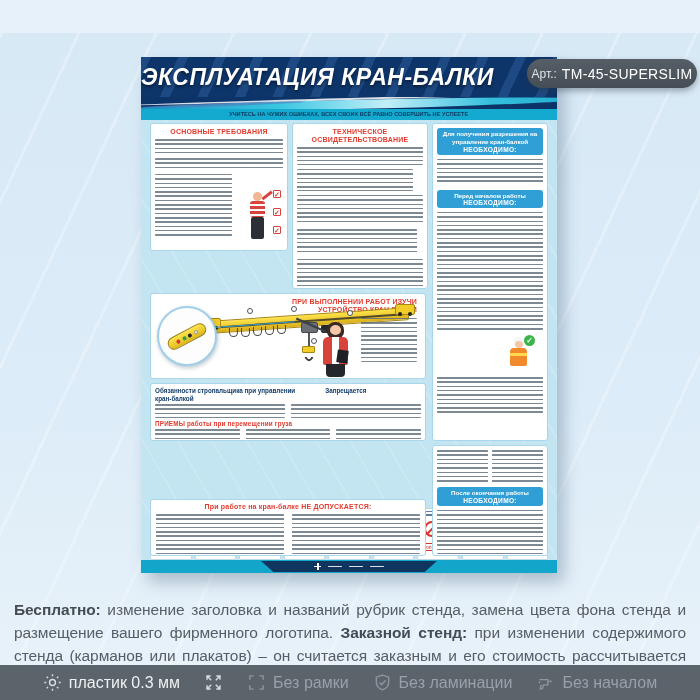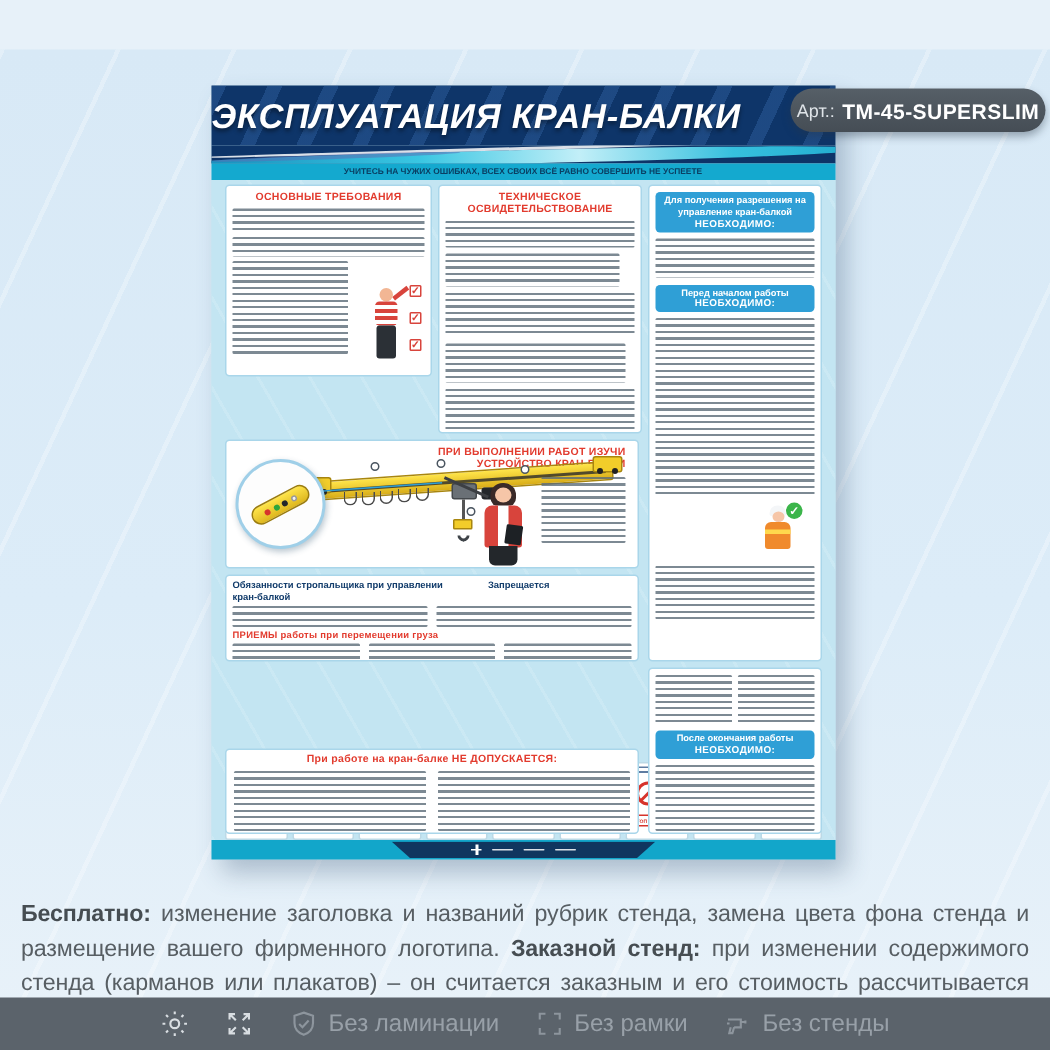--- a/index.html
+++ b/index.html
@@ -132,21 +132,21 @@
   .ml-red{background:#d6342c;border-radius:1px;padding:0 1px;}
   .ml-red span{color:#fff;}
   .ml-frame{border:1px solid #d6342c;border-radius:1px;background:#fff;}
   .ml-frame span{color:#d6342c;}
 
   
   .art-badge{position:absolute;left:527px;top:26px;width:170px;height:29px;background:linear-gradient(#565f67,#454d55);
     border-radius:15px;display:flex;align-items:center;justify-content:center;gap:5px;
     box-shadow:0 3px 6px rgba(40,55,70,.4);z-index:5;}
   .art-label{color:#dfe4e8;font-size:12px;}
-  .art-value{color:#fff;font-size:14px;font-weight:bold;letter-spacing:.3px;text-align:right;}
+  .art-value{color:#fff;font-size:14px;font-weight:normal;letter-spacing:.3px;text-align:right;}
 
   
   .mat{position:absolute;left:569px;top:410px;width:128px;height:128px;border-radius:50%;
     border:3px solid #2b4b72;overflow:hidden;box-shadow:2px 4px 8px rgba(50,80,110,.35);
     background:#f5d4da;z-index:4;}
   .marble{position:absolute;inset:0;
     background:
       radial-gradient(14px 10px at 22% 18%,#fff 0 40%,transparent 70%),
       radial-gradient(18px 12px at 62% 12%,#fbe6ea 0 45%,transparent 75%),
       radial-gradient(12px 9px at 84% 30%,#eba8b4 0 45%,transparent 75%),
@@ -469,49 +469,50 @@
     <p class="desc"><b>Бесплатно:</b><span> изменение заголовка и названий рубрик стенда, замена цвета фона стенда и размещение вашего фирменного логотипа. </span><b>Заказной стенд:</b><span> при изменении содержимого стенда (карманов или плакатов) – он считается заказным и его стоимость рассчитывается отдельно. </span><b>Стенды на заказ:</b><span> любые размер, комплектация, дизайн и оформление. На все изготовленные стенды даем 2 года гарантии. Выгодно, эстетично и надежно!</span></p>
 
     <div class="specbar">
       <div class="spec-item">
         <span class="sicon">
           <svg width="19" height="19" viewBox="0 0 20 20" fill="none" stroke="currentColor" stroke-width="1.5">
               <circle cx="10" cy="10" r="3.1"></circle>
               <path d="M10 3.4V1.4M10 18.6v-2M16.6 10h2M1.4 10h2M14.7 5.3l1.4-1.4M3.9 16.1l1.4-1.4M14.7 14.7l1.4 1.4M3.9 3.9l1.4 1.4"></path>
             </svg>
         </span>
+        <span>пластик 0.3 мм</span>
       </div>
       <div class="spec-item">
         <span class="sicon">
           <svg width="19" height="19" viewBox="0 0 20 20" fill="none" stroke="currentColor" stroke-width="1.5">
               <path d="M7.6 7.6 3.2 3.2M3.2 7V3.2H7M12.4 7.6l4.4-4.4M13 3.2h3.8V7M7.6 12.4l-4.4 4.4M3.2 13v3.8H7M12.4 12.4l4.4 4.4M16.8 13v3.8H13"></path>
             </svg>
         </span>
+      </div>
+      <div class="spec-item muted">
+        <span class="sicon">
+          <svg width="19" height="19" viewBox="0 0 20 20" fill="none" stroke="currentColor" stroke-width="1.5">
+              <path d="M3 7V3h4M13 3h4v4M17 13v4h-4M7 17H3v-4"></path>
+            </svg>
+        </span>
+        <span>Без рамки</span>
       </div>
       <div class="spec-item muted">
         <span class="sicon">
           <svg width="19" height="19" viewBox="0 0 20 20" fill="none" stroke="currentColor" stroke-width="1.5">
               <path d="M10 2.2 16.5 4.4v5.1c0 4.4-2.9 7-6.5 8.3-3.6-1.3-6.5-3.9-6.5-8.3V4.4Z"></path>
               <path d="m6.8 10.1 2.3 2.3 4.3-4.7"></path>
             </svg>
         </span>
         <span>Без ламинации</span>
       </div>
       <div class="spec-item muted">
         <span class="sicon">
           <svg width="19" height="19" viewBox="0 0 20 20" fill="none" stroke="currentColor" stroke-width="1.5">
-              <path d="M3 7V3h4M13 3h4v4M17 13v4h-4M7 17H3v-4"></path>
-            </svg>
-        </span>
-        <span>Без рамки</span>
-      </div>
-      <div class="spec-item muted">
-        <span class="sicon">
-          <svg width="19" height="19" viewBox="0 0 20 20" fill="none" stroke="currentColor" stroke-width="1.5">
               <path d="M3.5 7h9v5.5H7.8M12.5 8.8h3.2M15.7 7.8v2M7.8 12.5 6.6 16.6H4.4l1-4.1M4.6 9.8H2.8"></path>
             </svg>
         </span>
-        <span>Без стенды</span>
+        <span>Без началом</span>
       </div>
     </div>
 
   </div>
 </div>
 
 </body></html>

